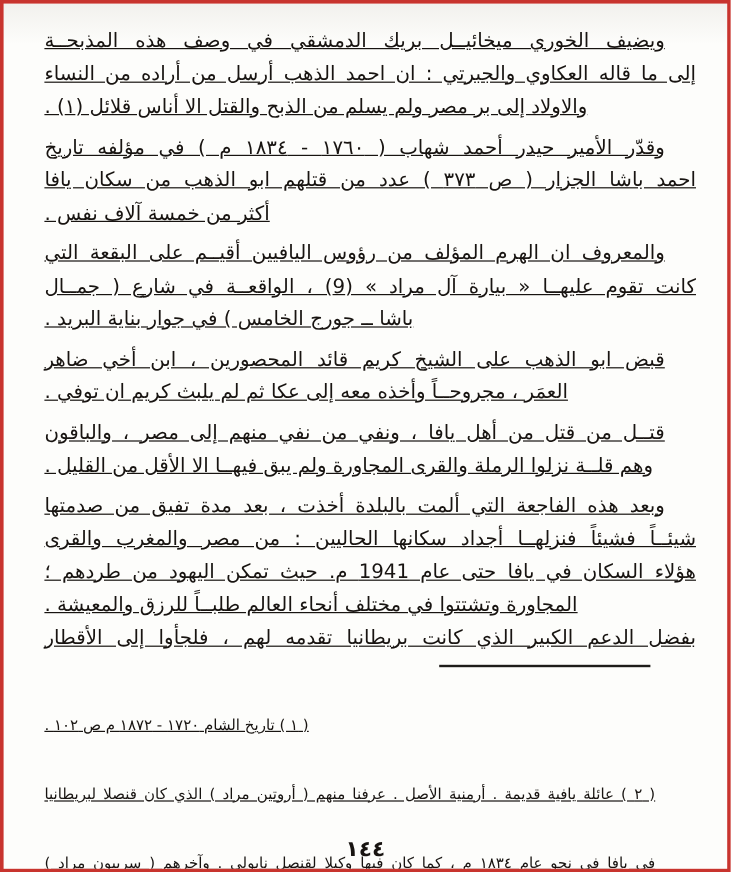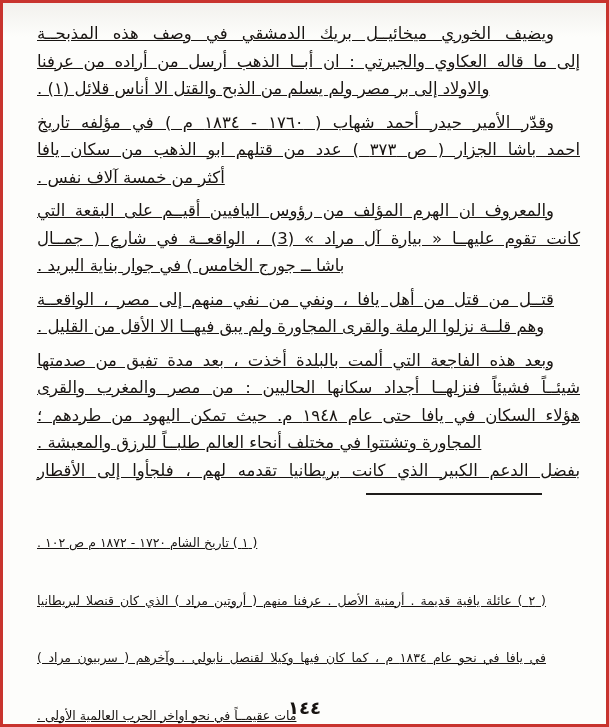--- a/index.html
+++ b/index.html
@@ -53,46 +53,50 @@
   }
 </style>
 </head>
 <body>
 
 <div class="page">
   <div class="content">
 
     <div class="para">
       <div class="line full first">ويضيف الخوري ميخائيــل بريك الدمشقي في وصف هذه المذبحــة</div>
-      <div class="line full">إلى ما قاله العكاوي والجبرتي : ان أبــا الذهب أرسل من أراده من عرفنا</div>
+      <div class="line full">إلى ما قاله العكاوي والجبرتي : ان احمد الذهب أرسل من أراده من النساء</div>
       <div class="line end">والاولاد إلى بر مصر ولم يسلم من الذبح والقتل الا أناس قلائل (١) .</div>
     </div>
 
     <div class="para">
       <div class="line full first">وقدّر الأمير حيدر أحمد شهاب ( ١٧٦٠ - ١٨٣٤ م ) في مؤلفه تاريخ</div>
       <div class="line full">احمد باشا الجزار ( ص ٣٧٣ ) عدد من قتلهم ابو الذهب من سكان يافا</div>
       <div class="line end">أكثر من خمسة آلاف نفس .</div>
     </div>
 
     <div class="para">
       <div class="line full first">والمعروف ان الهرم المؤلف من رؤوس اليافيين أقيــم على البقعة التي</div>
-      <div class="line full">كانت تقوم عليهــا « بيارة آل مراد » (3) ، الواقعــة في شارع ( جمــال</div>
+      <div class="line full">كانت تقوم عليهــا « بيارة آل مراد » (9) ، الواقعــة في شارع ( جمــال</div>
       <div class="line end">باشا ــ جورج الخامس ) في جوار بناية البريد .</div>
     </div>
 
+    <div class="para">
+      <div class="line full first">قبض ابو الذهب على الشيخ كريم قائد المحصورين ، ابن أخي ضاهر</div>
+      <div class="line end">العمَر ، مجروحــاً وأخذه معه إلى عكا ثم لم يلبث كريم ان توفي .</div>
+    </div>
 
     <div class="para">
-      <div class="line full first">قتــل من قتل من أهل يافا ، ونفي من نفي منهم إلى مصر ، الواقعــة</div>
+      <div class="line full first">قتــل من قتل من أهل يافا ، ونفي من نفي منهم إلى مصر ، والباقون</div>
       <div class="line end">وهم قلــة نزلوا الرملة والقرى المجاورة ولم يبق فيهــا الا الأقل من القليل .</div>
     </div>
 
     <div class="para">
       <div class="line full first">وبعد هذه الفاجعة التي ألمت بالبلدة أخذت ، بعد مدة تفيق من صدمتها</div>
       <div class="line full">شيئــاً فشيئاً فنزلهــا أجداد سكانها الحاليين : من مصر والمغرب والقرى</div>
-      <div class="line full">هؤلاء السكان في يافا حتى عام ١٩٤٨ م. حيث تمكن اليهود من طردهم ؛</div>
+      <div class="line full">هؤلاء السكان في يافا حتى عام 1941 م. حيث تمكن اليهود من طردهم ؛</div>
       <div class="line end">المجاورة وتشتتوا في مختلف أنحاء العالم طلبــاً للرزق والمعيشة .</div>
       <div class="line full">بفضل الدعم الكبير الذي كانت بريطانيا تقدمه لهم ، فلجأوا إلى الأقطار</div>
     </div>
 
     <div class="fn-divider"></div>
 
     <div class="footnotes">
       <div>
         <div class="fn-line end">( ١ ) تاريخ الشام ١٧٢٠ - ١٨٧٢ م ص ١٠٢ .</div>
       </div>

